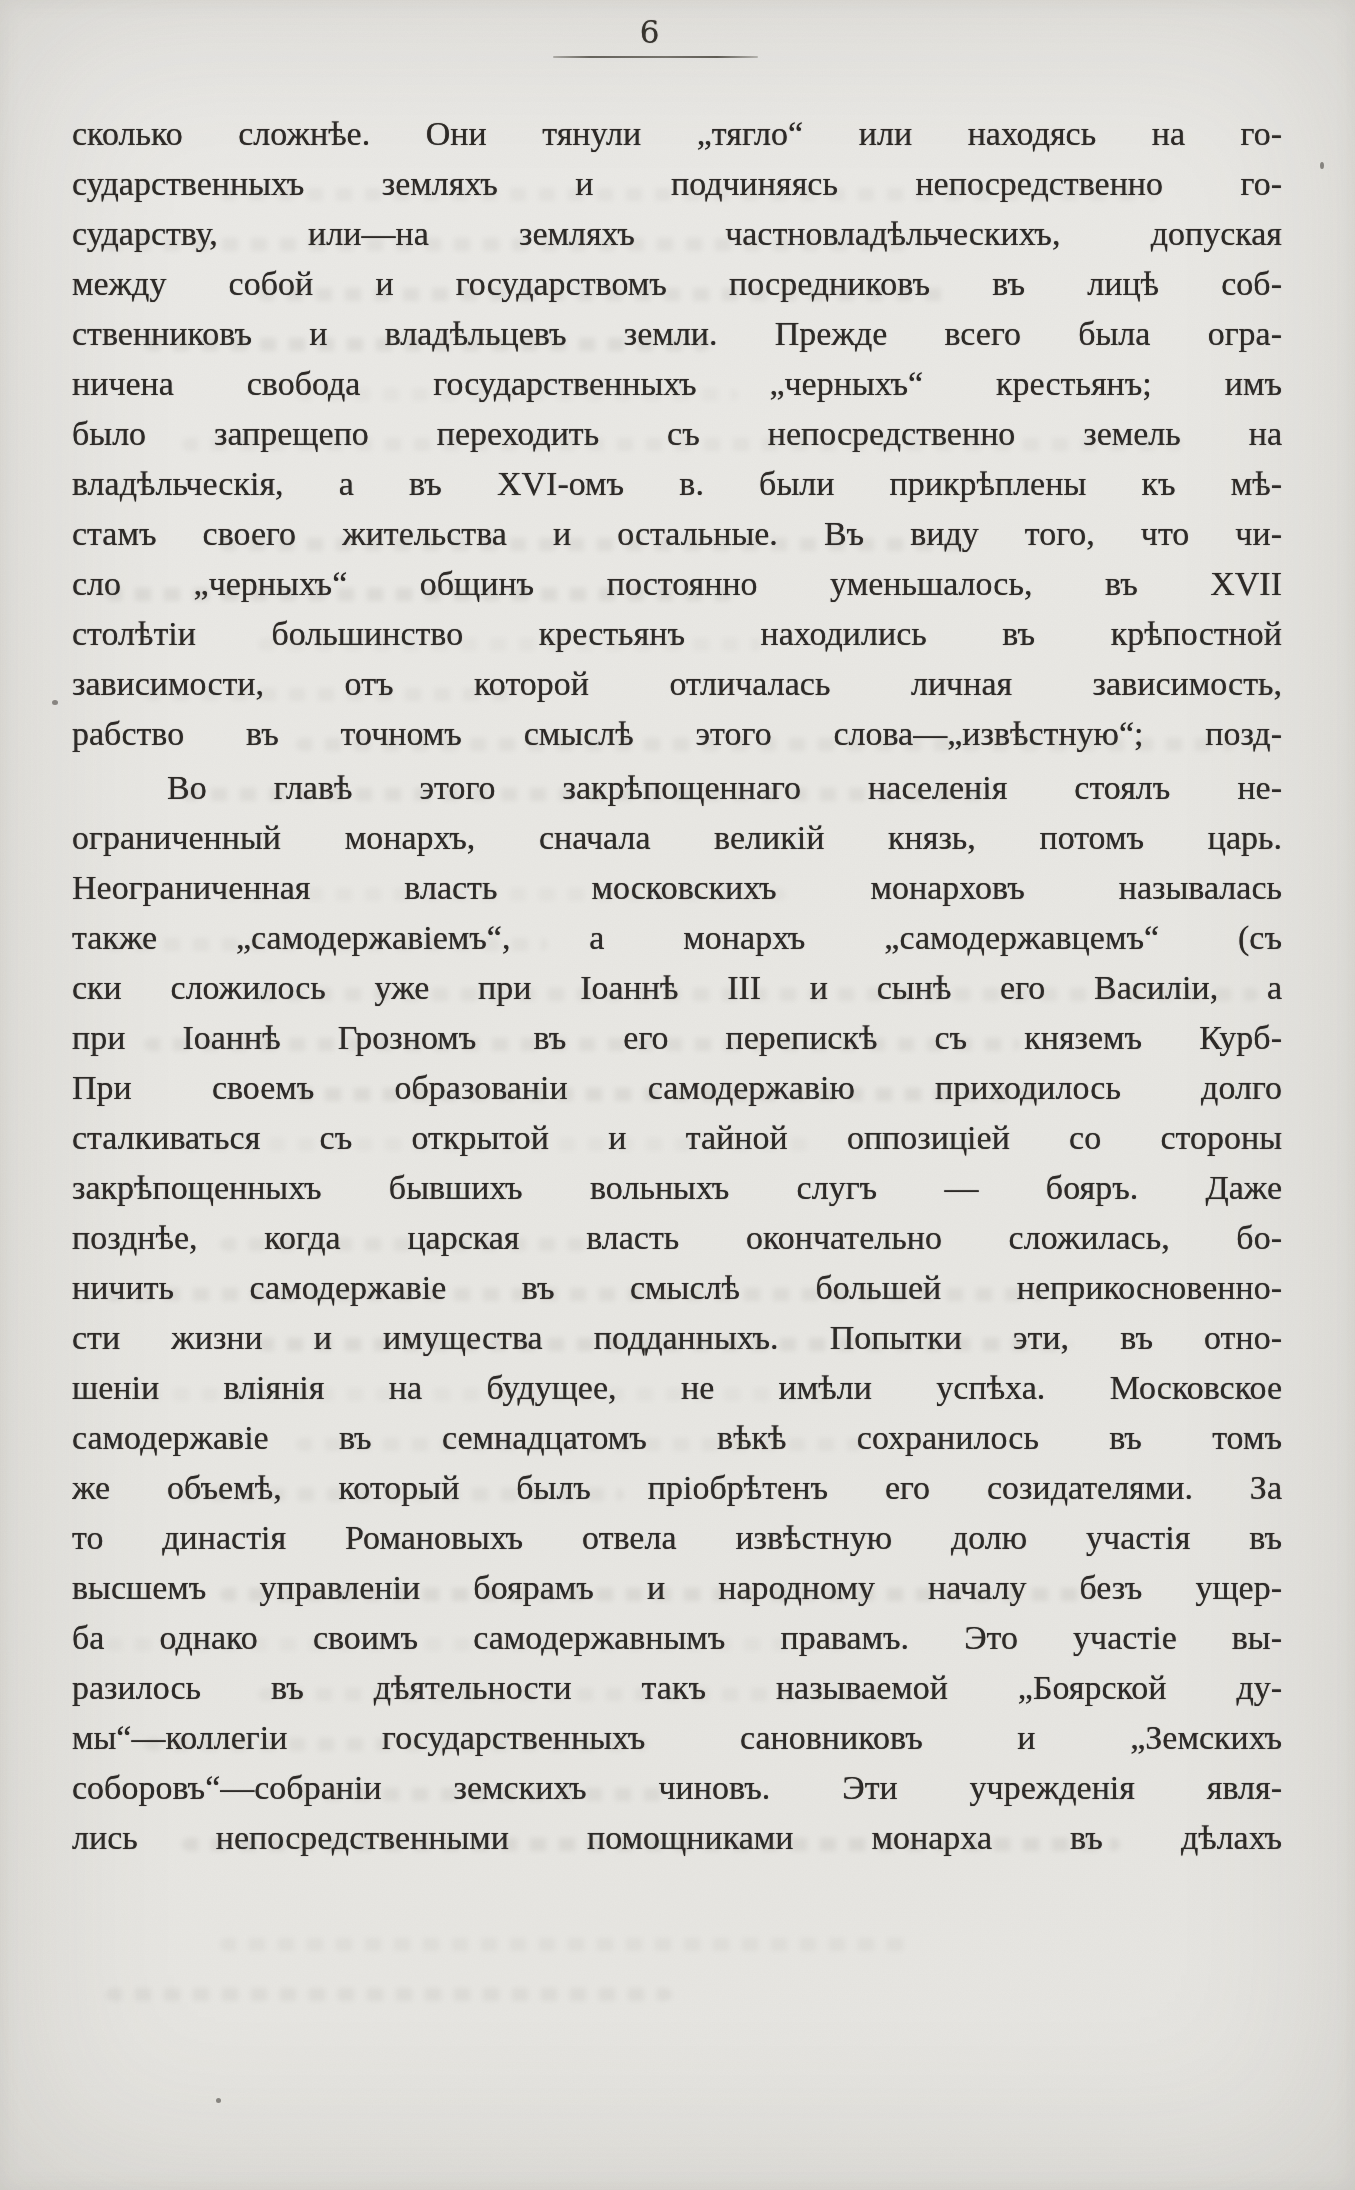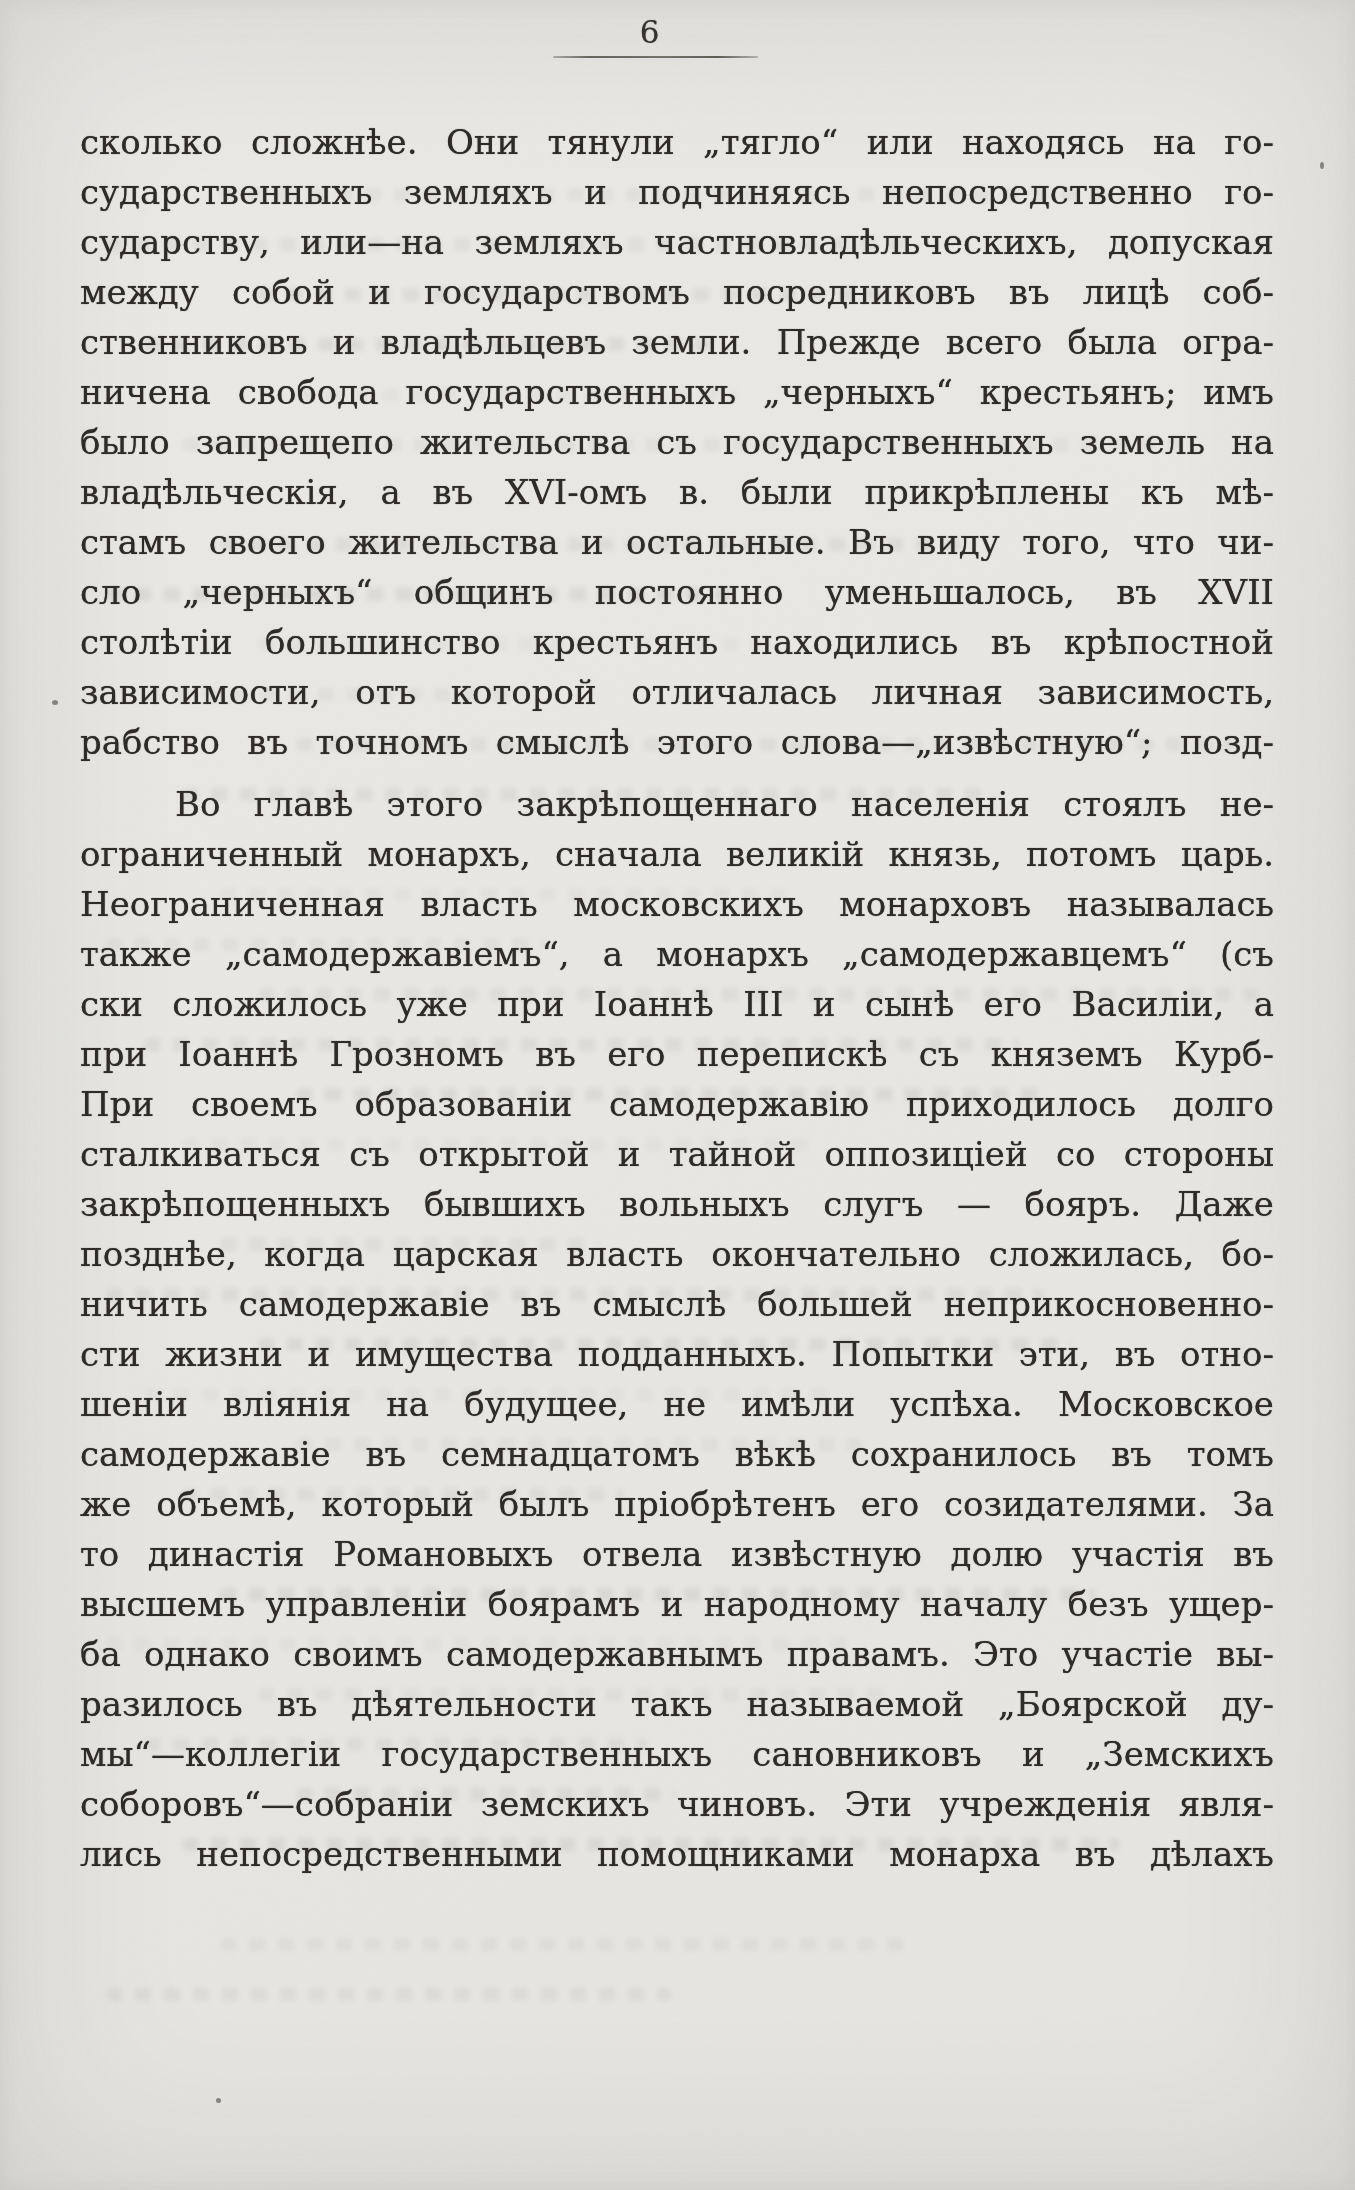--- a/index.html
+++ b/index.html
@@ -44,21 +44,21 @@
       rgba(72, 68, 60, 0.3));
   }
   
   .text-block {
     position: absolute; left: 68px; top: 105px; width: 1218px;
     font-size: 34px; line-height: 50px;
     color: #2e2b28;
     filter: blur(0.3px);
     text-shadow: 0 0 0.9px rgba(46, 43, 40, 0.8);
   }
-  .para { margin: 12px; }
+  .para { margin: 4px; font-family: Liberation Serif, serif; }
   .line {
     height: 50px; overflow: hidden;
     text-align: justify;
     text-align-last: justify;
   }
   .para.indent-first .line:first-child { text-indent: 95px; }
   .line.short { text-align-last: left; word-spacing: 8px; }
   
   .bleed-layer { position: absolute; inset: 0; pointer-events: none; }
   .smudge {
@@ -130,21 +130,21 @@
   </header>
 
   <main class="text-block" style="color: rgb(46, 43, 40);">
       <div class="para">
         <div class="line">сколько сложнѣе. Они тянули „тягло“ или находясь на го-</div>
         <div class="line">сударственныхъ земляхъ и подчиняясь непосредственно го-</div>
         <div class="line">сударству, или—на земляхъ частновладѣльческихъ, допуская</div>
         <div class="line">между собой и государствомъ посредниковъ въ лицѣ соб-</div>
         <div class="line">ственниковъ и владѣльцевъ земли. Прежде всего была огра-</div>
         <div class="line">ничена свобода государственныхъ „черныхъ“ крестьянъ; имъ</div>
-        <div class="line">было запрещепо жительства съ государственныхъ земель на</div>
+        <div class="line">было запрещепо переходить съ непосредственно земель на</div>
         <div class="line">владѣльческія, а въ XVI-омъ в. были прикрѣплены къ мѣ-</div>
         <div class="line">стамъ своего жительства и остальные. Въ виду того, что чи-</div>
         <div class="line">сло „черныхъ“ общинъ постоянно уменьшалось, въ XVII</div>
         <div class="line">столѣтіи большинство крестьянъ находились въ крѣпостной</div>
         <div class="line">зависимости, отъ которой отличалась личная зависимость,</div>
         <div class="line">рабство въ точномъ смыслѣ этого слова—„извѣстную“; позд-</div>
       </div>
       <div class="para indent-first">
         <div class="line">Во главѣ этого закрѣпощеннаго населенія стоялъ не-</div>
         <div class="line">ограниченный монархъ, сначала великій князь, потомъ царь.</div>

